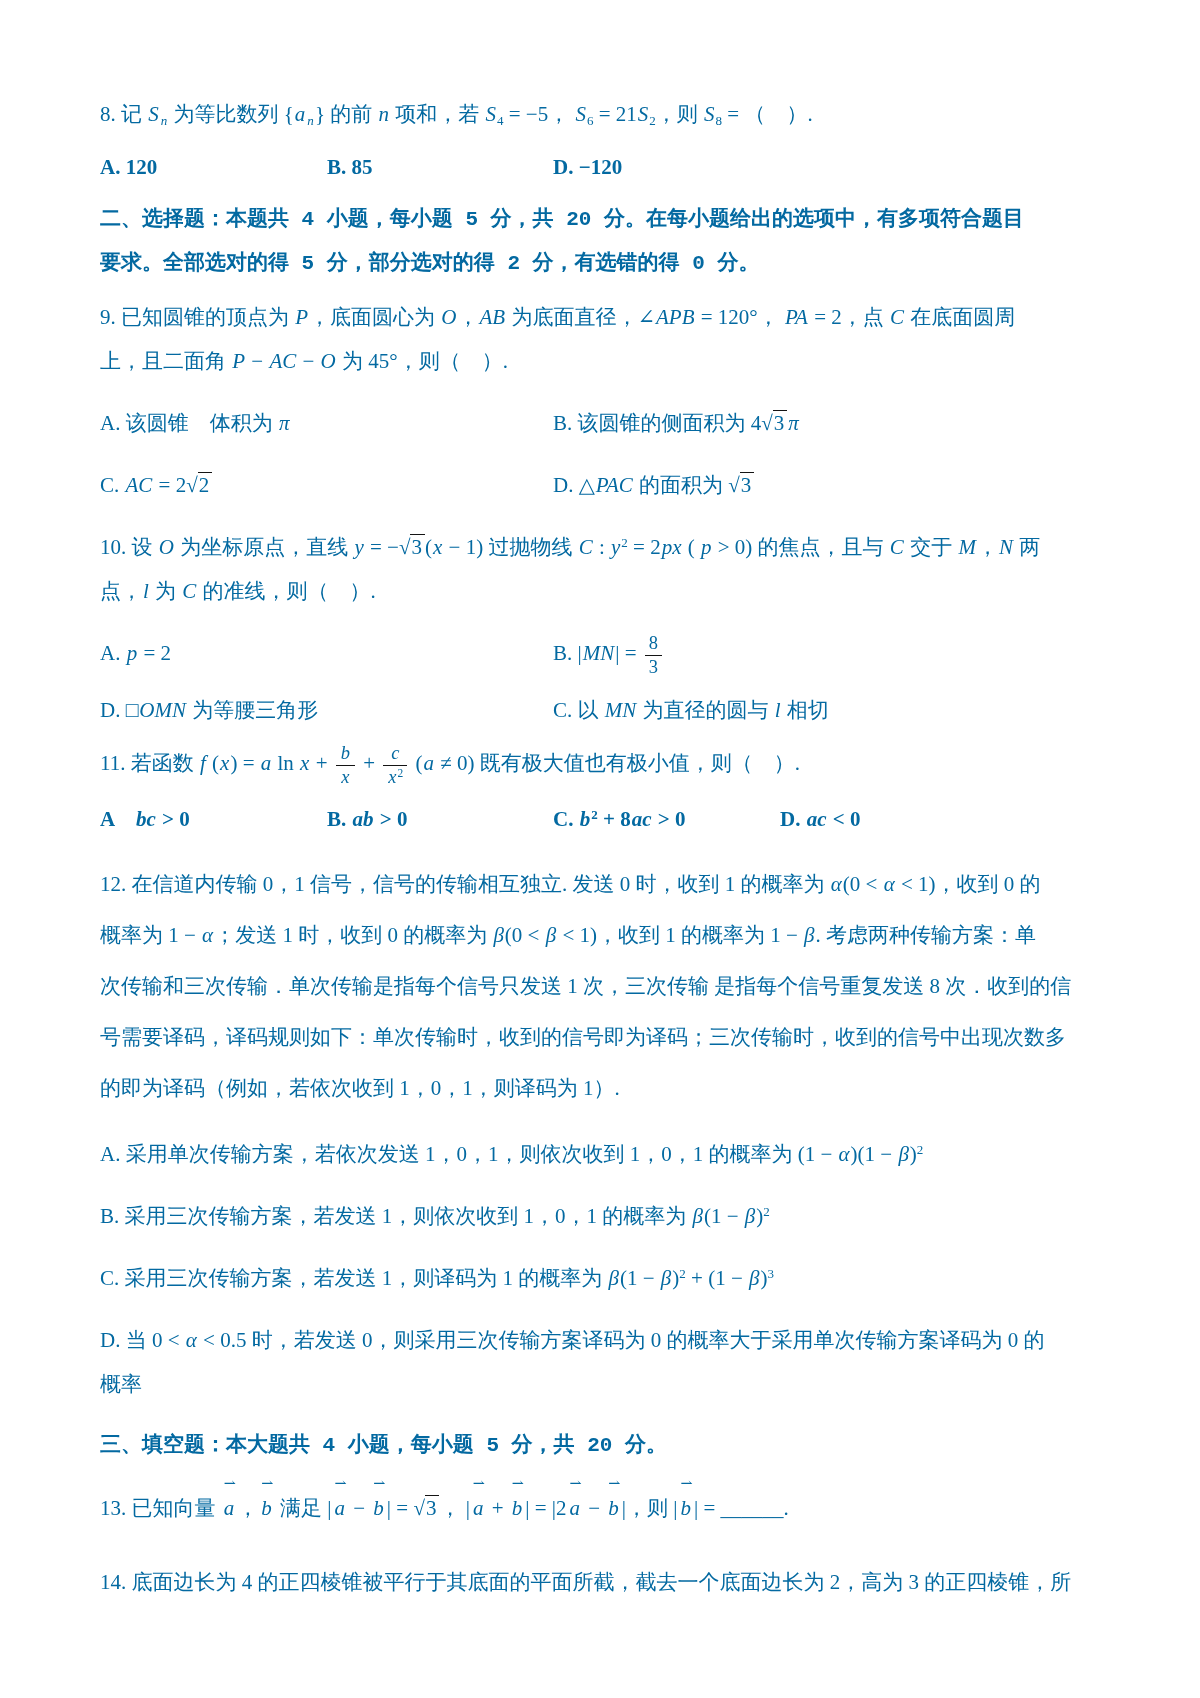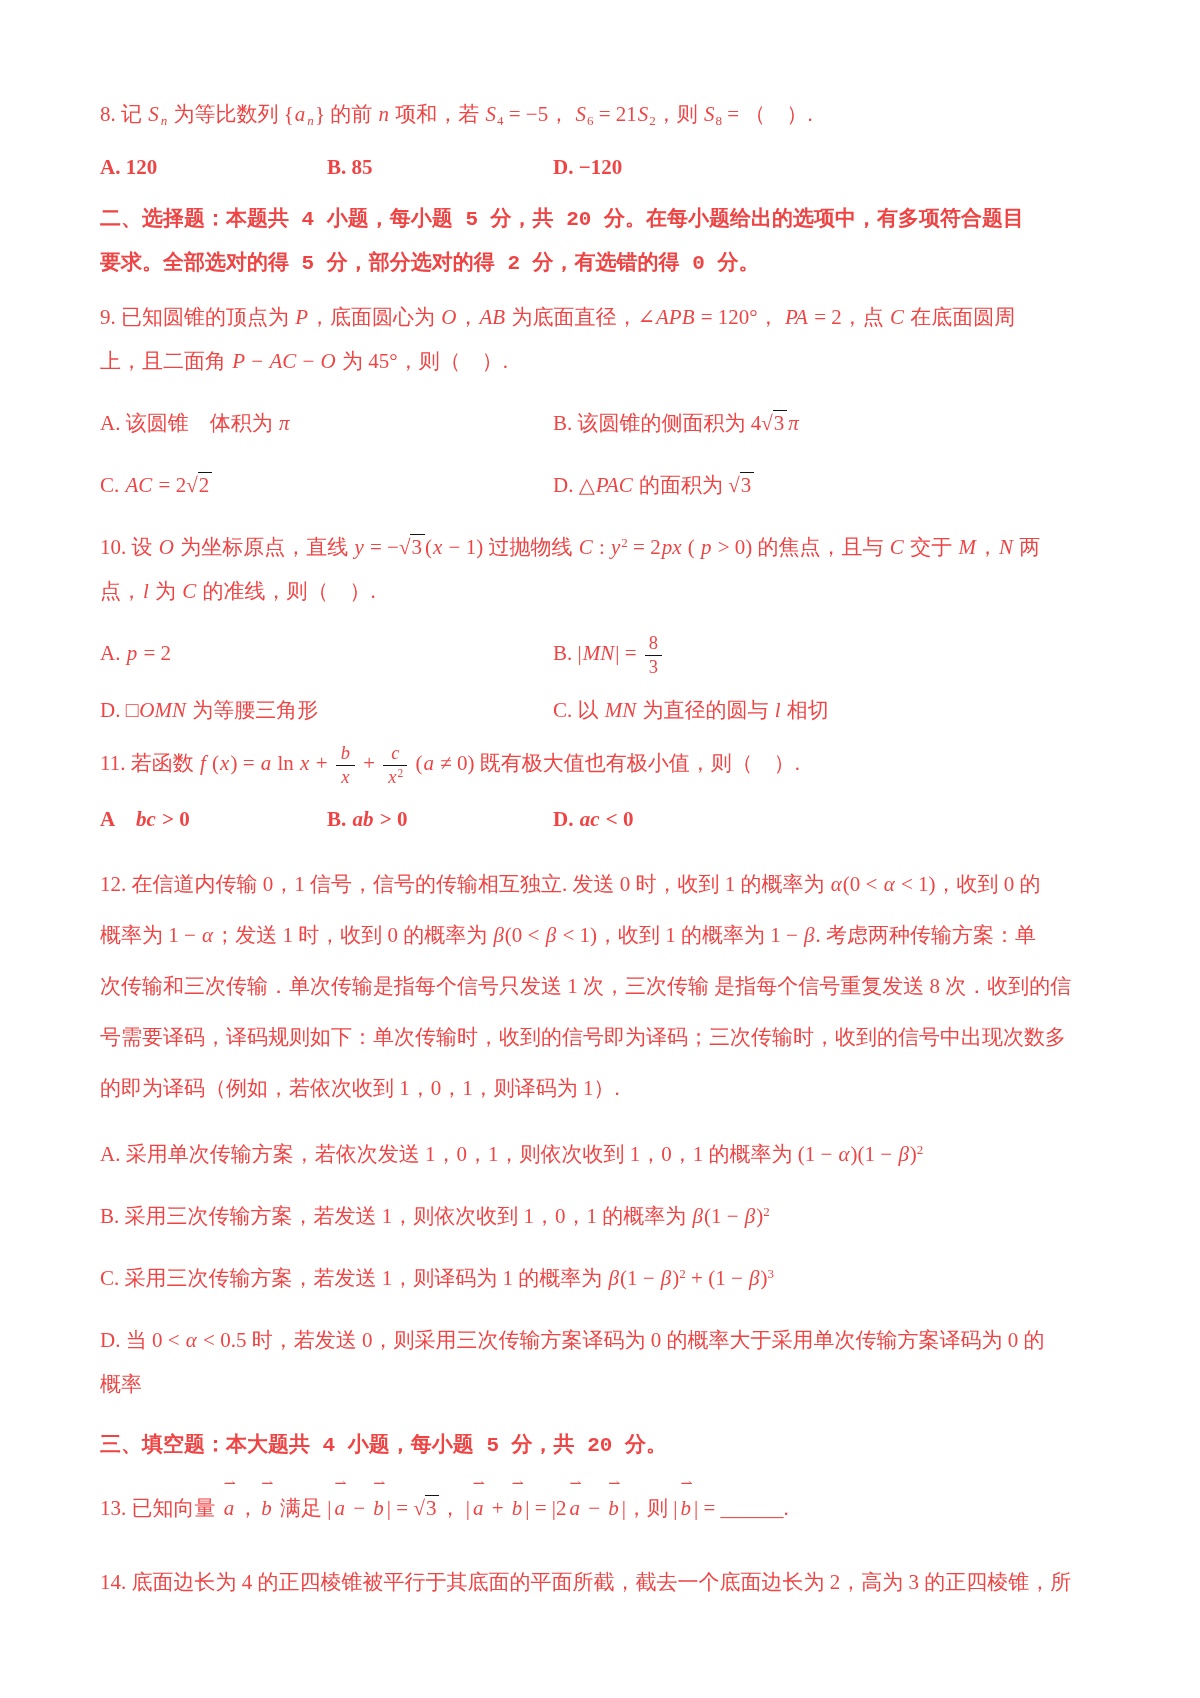--- a/index.html
+++ b/index.html
@@ -1,21 +1,21 @@
 <!DOCTYPE html>
 <html><head>
 <meta charset="utf-8">
 <style>
   html,body{margin:0;padding:0;background:#e8e8e8;}
   .page{
     width:1200px;
     min-height:1698px;
     margin:0 auto;
     background:#ffffff;
-    color:#ef4444;
+    color:#0369a1;
     font-family:"Liberation Serif","DejaVu Serif",serif;
     font-size:21px;
     box-sizing:border-box;
     padding:92px 100px 60px 100px;
   }
   .block{line-height:44px;}
   .block .line{min-height:44px;}
   .bold{font-weight:700; font-family:Liberation Mono, monospace;}
   .lh50 .line{line-height:51px;}
   .options4{display:grid; grid-template-columns:227px 226px 227px 1fr;font-weight:bold;}
@@ -77,20 +77,21 @@
       <div class="block options2 gap-s">
         <div class="opt"><span class="tx">D. □</span><span class="mi">OMN</span><span class="tx"> 为等腰三角形</span></div>
         <div class="opt"><span class="tx">C. 以 </span><span class="mi">MN</span><span class="tx"> 为直径的圆与 </span><span class="mi">l</span><span class="tx"> 相切</span></div>
       </div>
       <div class="block gap-s">
         <div class="line"><span class="tx">11. 若函数 </span><span class="mi">f</span><span class="tx"> (</span><span class="mi">x</span><span class="tx">) = </span><span class="mi">a</span><span class="tx"> ln </span><span class="mi">x</span><span class="tx"> + </span><span class="frac"><span class="num"><span class="mi">b</span></span><span class="den"><span class="mi">x</span></span></span><span class="tx"> + </span><span class="frac"><span class="num"><span class="mi">c</span></span><span class="den"><span class="mi">x</span><span class="sup">2</span></span></span><span class="tx"> (</span><span class="mi">a</span><span class="tx"> ≠ 0) 既有极大值也有极小值，则（　）.</span></div>
       </div>
       <div class="block options4 gap-s">
         <div class="opt"><span class="tx">A　</span><span class="mi">bc</span><span class="tx"> &gt; 0</span></div>
         <div class="opt"><span class="tx">B. </span><span class="mi">ab</span><span class="tx"> &gt; 0</span></div>
+        <div class="opt"><span class="tx">C. </span><span class="mi">b</span><span class="sup">2</span><span class="tx"> + 8</span><span class="mi">ac</span><span class="tx"> &gt; 0</span></div>
         <div class="opt"><span class="tx">D. </span><span class="mi">ac</span><span class="tx"> &lt; 0</span></div>
       </div>
       <div class="block lh50 gap-m">
         <div class="line"><span class="tx">12. 在信道内传输 0，1 信号，信号的传输相互独立. 发送 0 时，收到 1 的概率为 </span><span class="mi">α</span><span class="tx">(0 &lt; </span><span class="mi">α</span><span class="tx"> &lt; 1)，收到 0 的</span></div>
         <div class="line"><span class="tx">概率为 1 − </span><span class="mi">α</span><span class="tx">；发送 1 时，收到 0 的概率为 </span><span class="mi">β</span><span class="tx">(0 &lt; </span><span class="mi">β</span><span class="tx"> &lt; 1)，收到 1 的概率为 1 − </span><span class="mi">β</span><span class="tx">. 考虑两种传输方案：单</span></div>
         <div class="line"><span class="tx">次传输和三次传输．单次传输是指每个信号只发送 1 次，三次传输 是指每个信号重复发送 8 次．收到的信</span></div>
         <div class="line"><span class="tx">号需要译码，译码规则如下：单次传输时，收到的信号即为译码；三次传输时，收到的信号中出现次数多</span></div>
         <div class="line"><span class="tx">的即为译码（例如，若依次收到 1，0，1，则译码为 1）.</span></div>
       </div>
       <div class="block gap-m">

